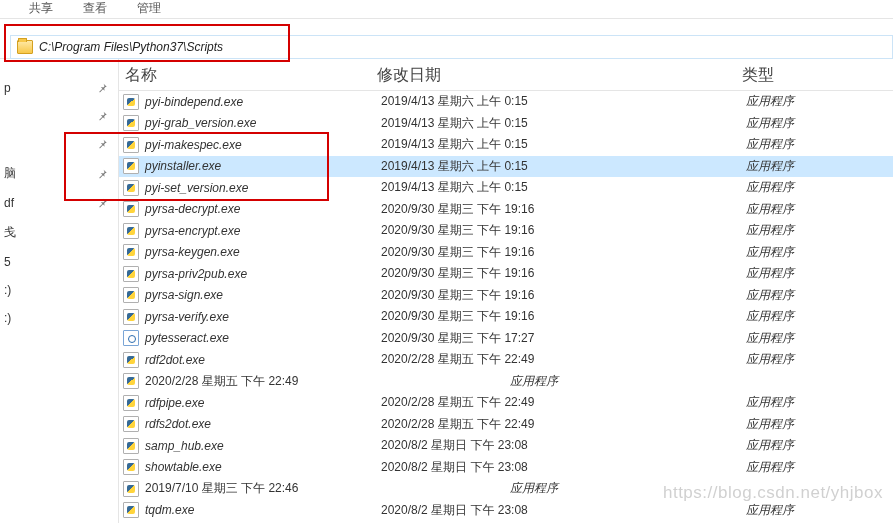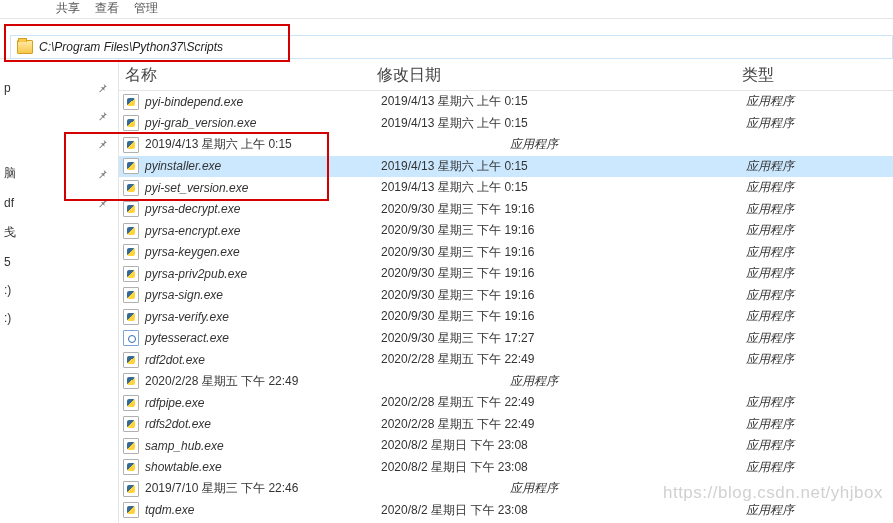--- a/index.html
+++ b/index.html
@@ -7,22 +7,22 @@
       font-family: "Microsoft YaHei", "Segoe UI", sans-serif;
       font-size: 12px;
       color: #333;
       background: #fff;
       width: 893px;
       height: 523px;
       overflow: hidden;
     }
     .top-tabs {
       display: flex;
-      gap: 15px;
-      padding: 0 56px;
+      gap: 30px;
+      padding: 0 29px;
       font-size: 12px;
       color: #555;
       height: 18px;
       align-items: flex-start;
     }
     .address-area {
       position: relative;
       height: 40px;
       border-top: 1px solid #e5e5e5;
     }
@@ -276,20 +276,21 @@
           <span class="cell-type">应用程序</span>
         </div>
         <div class="file-row">
           <span class="file-icon py-exe-icon"></span>
           <span class="cell-name">pyi-grab_version.exe</span>
           <span class="cell-date">2019/4/13 星期六 上午 0:15</span>
           <span class="cell-type">应用程序</span>
         </div>
         <div class="file-row">
           <span class="file-icon py-exe-icon"></span>
+          <span class="cell-name">pyi-makespec.exe</span>
           <span class="cell-date">2019/4/13 星期六 上午 0:15</span>
           <span class="cell-type">应用程序</span>
         </div>
         <div class="file-row selected">
           <span class="file-icon py-exe-icon"></span>
           <span class="cell-name">pyinstaller.exe</span>
           <span class="cell-date">2019/4/13 星期六 上午 0:15</span>
           <span class="cell-type">应用程序</span>
         </div>
         <div class="file-row">

